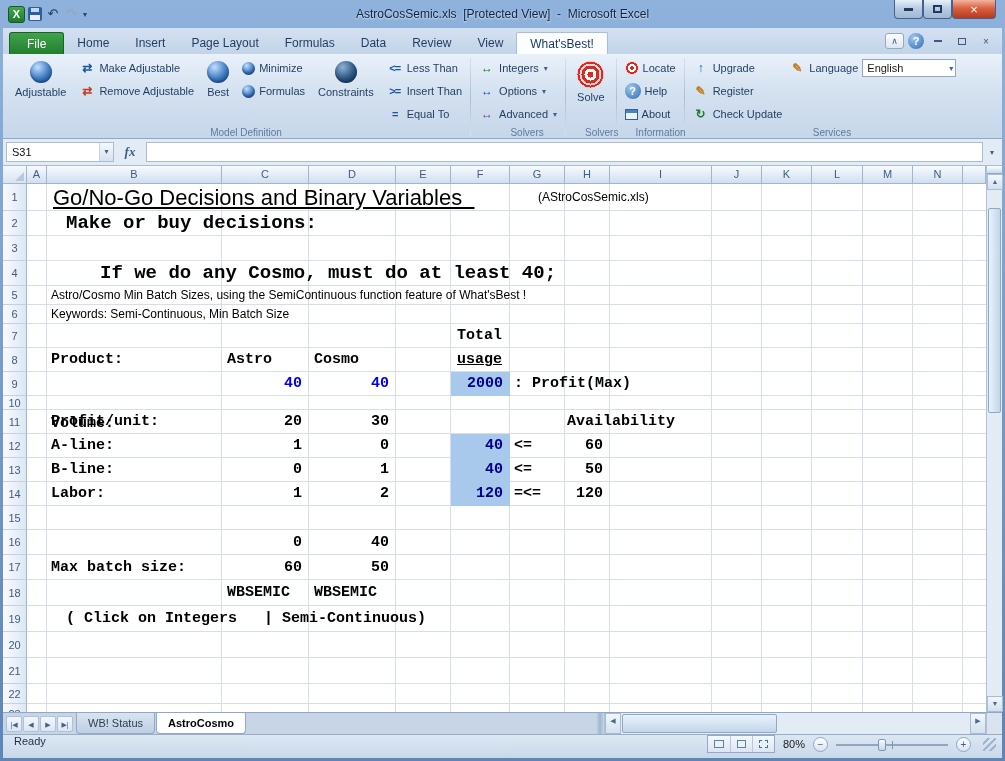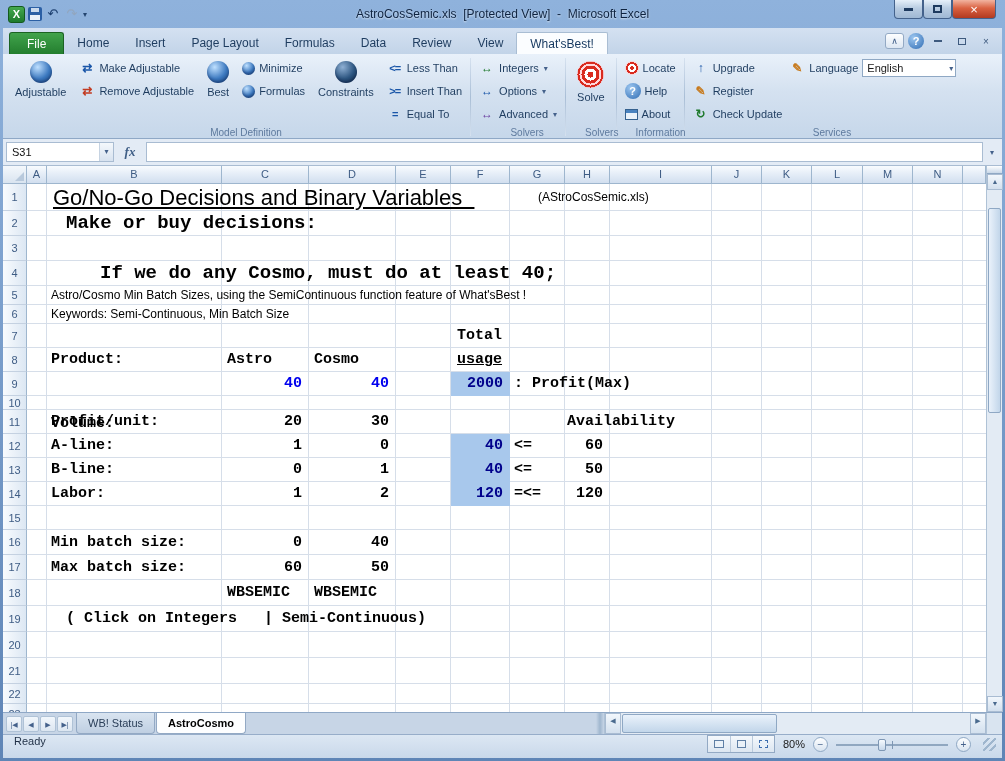--- a/index.html
+++ b/index.html
@@ -401,21 +401,20 @@
         <div class="cell num" style="top: 292px; height: 24px; line-height: 24px; left: 306px; width: 87px;">1</div>
         <div class="cell num fill" style="top: 292px; height: 24px; line-height: 24px; left: 448px; width: 59px;">40</div>
         <div class="cell mono" style="top: 292px; height: 24px; line-height: 24px; left: 511px;">&lt;=</div>
         <div class="cell num" style="top: 292px; height: 24px; line-height: 24px; left: 562px; width: 45px;">50</div>
         <div class="cell mono" style="top: 316px; height: 24px; line-height: 24px; left: 48px;">Labor:</div>
         <div class="cell num" style="top: 316px; height: 24px; line-height: 24px; left: 219px; width: 87px;">1</div>
         <div class="cell num" style="top: 316px; height: 24px; line-height: 24px; left: 306px; width: 87px;">2</div>
         <div class="cell num fill" style="top: 316px; height: 24px; line-height: 24px; left: 448px; width: 59px;">120</div>
         <div class="cell mono" style="top: 316px; height: 24px; line-height: 24px; left: 511px;">=&lt;=</div>
         <div class="cell num" style="top: 316px; height: 24px; line-height: 24px; left: 562px; width: 45px;">120</div>
-        <div class="cell mono" style="top: 364px; height: 25px; line-height: 25px; left: 48px;">Min batch size:</div>
         <div class="cell num" style="top: 364px; height: 25px; line-height: 25px; left: 219px; width: 87px;">0</div>
         <div class="cell num" style="top: 364px; height: 25px; line-height: 25px; left: 306px; width: 87px;">40</div>
         <div class="cell mono" style="top: 389px; height: 25px; line-height: 25px; left: 48px;">Max batch size:</div>
         <div class="cell num" style="top: 389px; height: 25px; line-height: 25px; left: 219px; width: 87px;">60</div>
         <div class="cell num" style="top: 389px; height: 25px; line-height: 25px; left: 306px; width: 87px;">50</div>
         <div class="cell mono" style="top: 414px; height: 26px; line-height: 26px; left: 224px;">WBSEMIC</div>
         <div class="cell mono" style="top: 414px; height: 26px; line-height: 26px; left: 311px;">WBSEMIC</div>
         <div class="cell mono" style="top: 440px; height: 26px; line-height: 26px; left: 63px;">( Click on Integers   | Semi-Continuous)</div>
         <div class="colhdr" style="left: 24px; width: 20px;">A</div>
         <div class="colhdr" style="left: 44px; width: 175px;">B</div>

